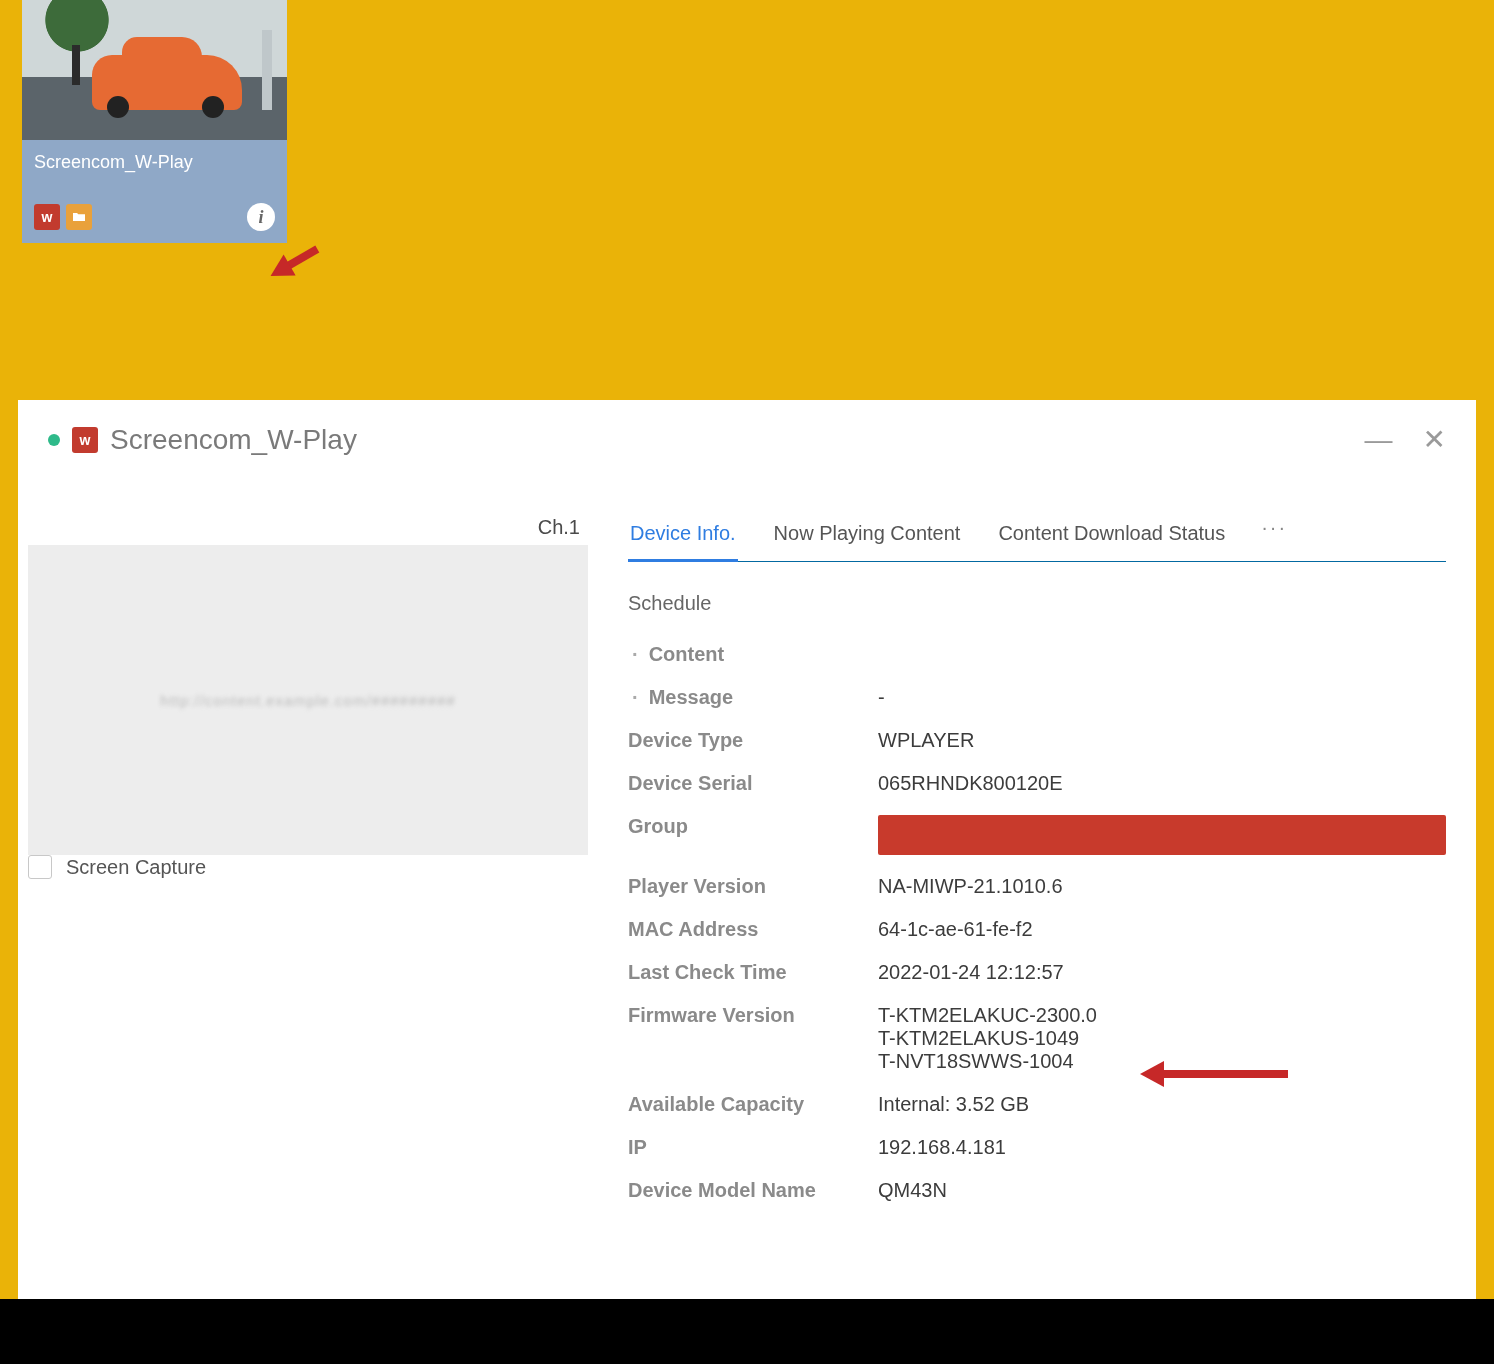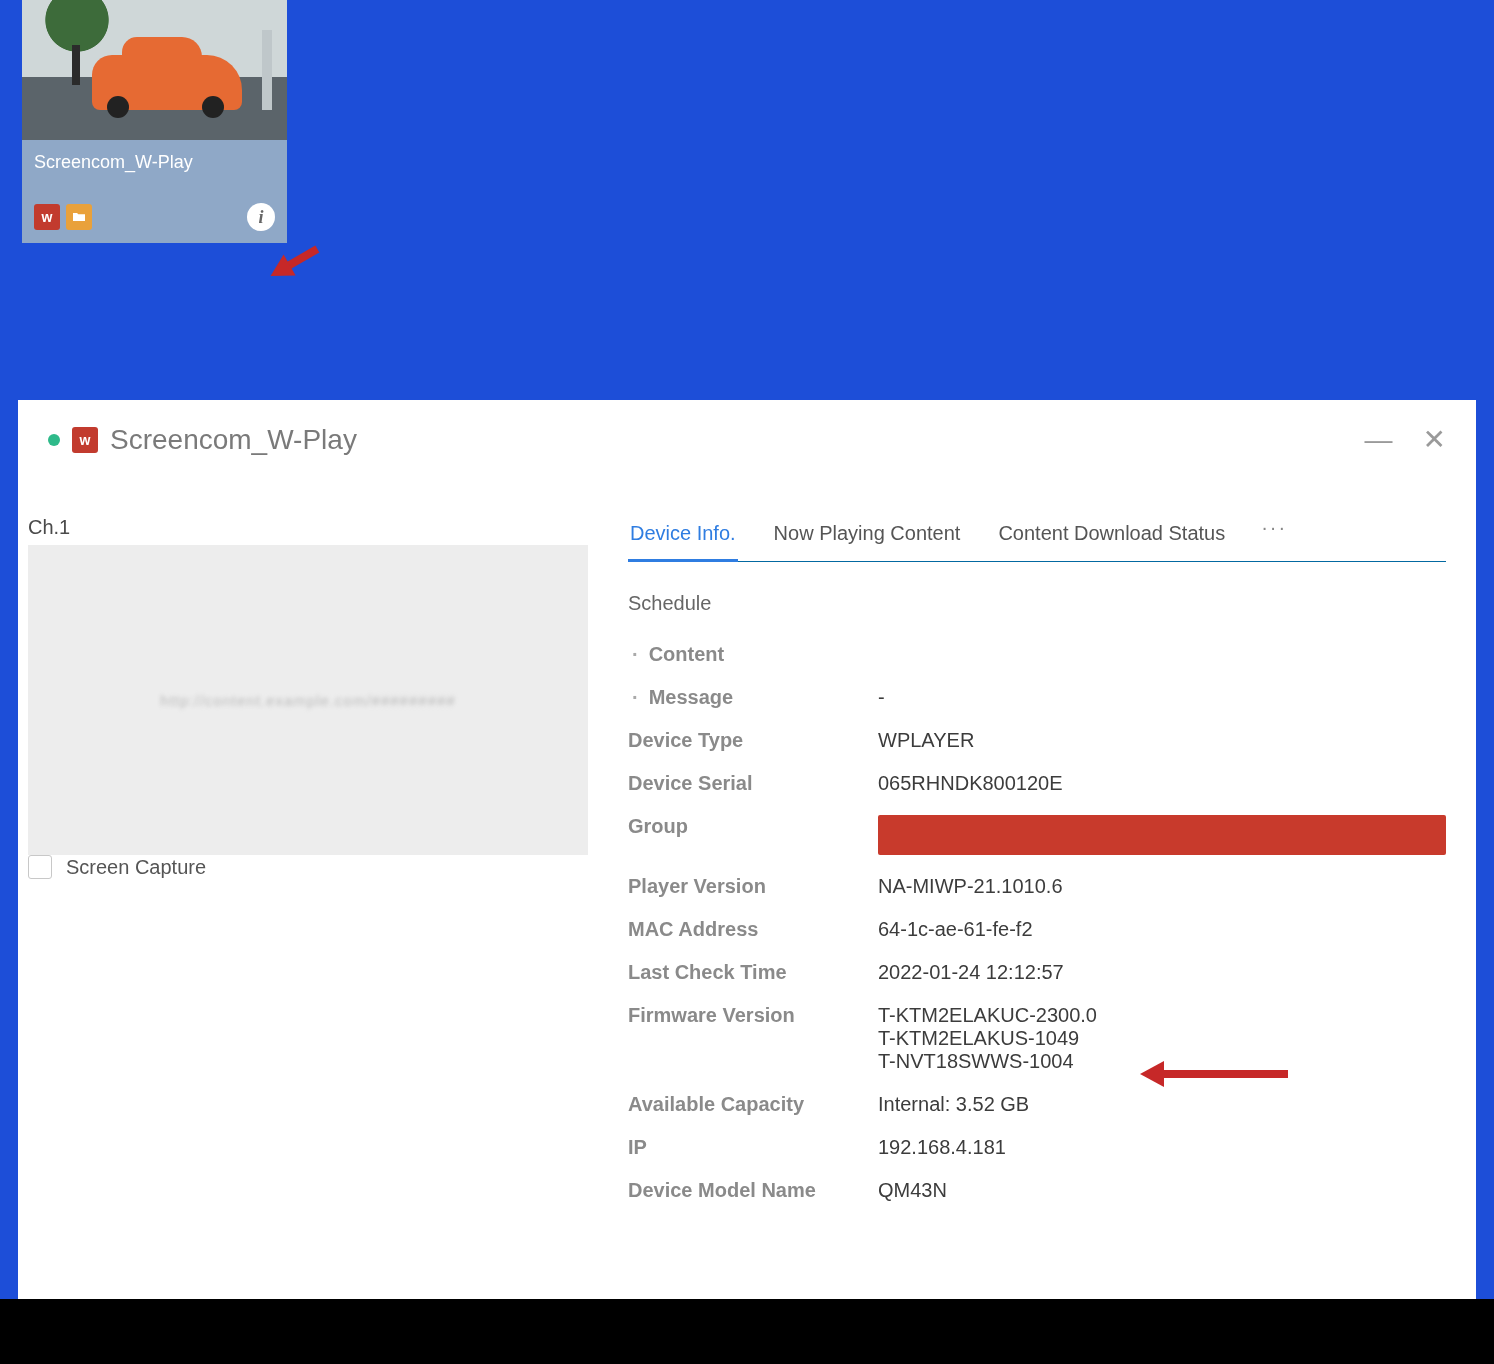--- a/index.html
+++ b/index.html
@@ -5,21 +5,21 @@
   * { box-sizing: border-box; margin: 0; padding: 0; }
   body {
     font-family: -apple-system, BlinkMacSystemFont, "Segoe UI", Arial, sans-serif;
     background: #000;
     width: 1494px;
     height: 1364px;
     position: relative;
     overflow: hidden;
   }
   .page {
-    background: #1d4ed8;
+    background: #eab308;
     width: 1494px;
     height: 1299px;
     position: relative;
   }
 
   
   .thumb-card {
     position: absolute;
     left: 22px;
     top: 0;
@@ -120,21 +120,21 @@
     font-weight:bold; text-transform:lowercase;
   }
   .panel-title { font-size:28px; color:#7a7a7a; font-weight:400; }
   .panel-controls { display:flex; gap:30px; align-items:center; }
   .ctrl { color:#9a9a9a; font-size:28px; cursor:pointer; line-height:1; }
 
   .panel-body {
     display:flex; padding: 40px 30px 10px 10px; gap:40px;
   }
   .left-col { width:560px; flex-shrink:0; }
-  .ch-label { font-size:20px; color:#4a4a4a; padding-right:8px; margin-bottom:6px; }
+  .ch-label { text-align:right; font-size:20px; color:#4a4a4a; padding-right:8px; margin-bottom:6px; }
   .preview {
     width:100%; height:310px; background:#ededed;
     display:flex; align-items:center; justify-content:center;
     color:#bbb; font-size:15px;
   }
   .preview span { filter: blur(2px); letter-spacing:1px; }
   .capture-row {
     display:flex; align-items:center; gap:14px; 
   }
   .chk {

